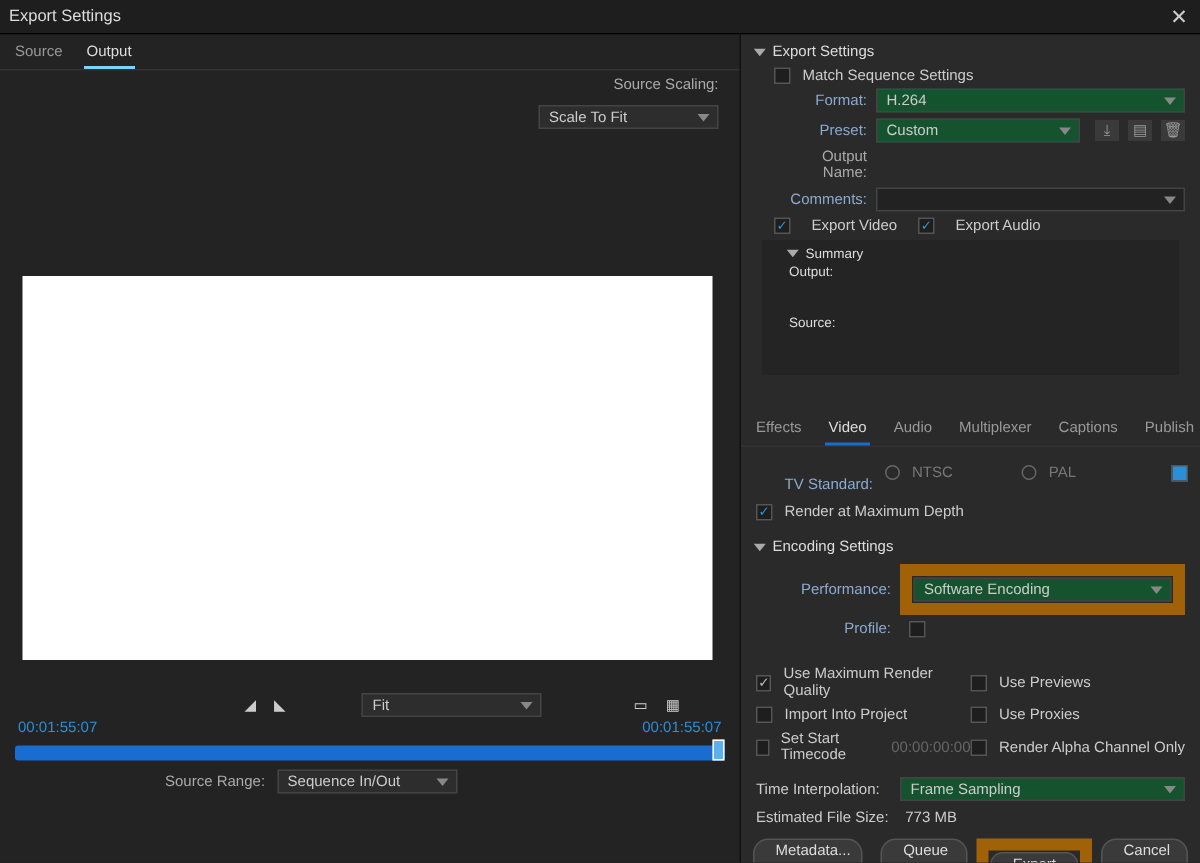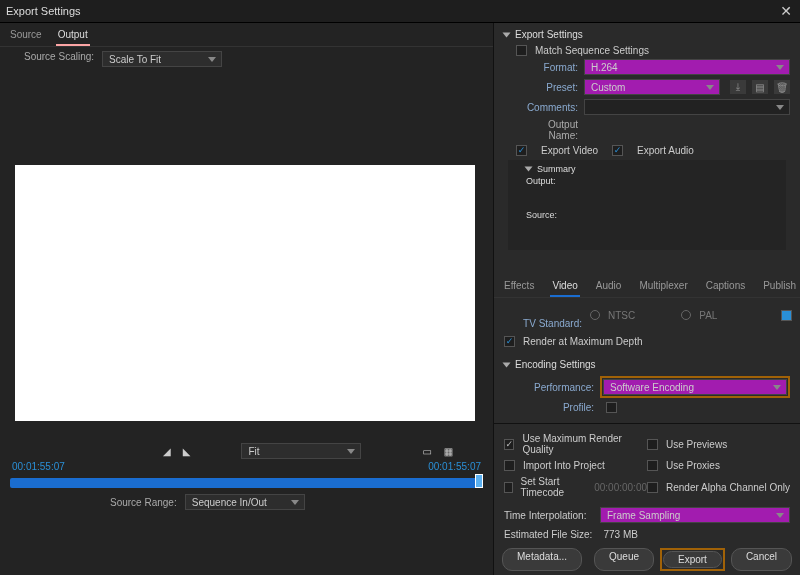--- a/index.html
+++ b/index.html
@@ -5,22 +5,22 @@
 * { box-sizing: border-box; margin: 0; padding: 0; font-family: "Segoe UI", Arial, sans-serif; }
 body { background: #232323; color: #ccc; font-size: 10px; width: 800px; height: 575px; overflow: hidden; }
 .titlebar { display: flex; justify-content: space-between; align-items: center; padding: 3px 6px; background: #1e1e1e; border-bottom: 1px solid #000; }
 .titlebar .title { font-size: 11px; color: #ddd; }
 .titlebar .close { width: 16px; height: 16px; display: flex; align-items: center; justify-content: center; cursor: pointer; font-size: 14px; }
 .main { display: flex; height: calc(100% - 21px); }
 .left { width: 494px; background: #232323; display: flex; flex-direction: column; border-right: 1px solid #111; }
 .right { flex: 1; background: #2a2a2a; display: flex; flex-direction: column; overflow: hidden; }
 .tabs { display: flex; gap: 12px; padding: 4px 8px 0 8px; border-bottom: 1px solid #333; }
 .tab { padding: 2px 2px 4px 2px; color: #999; cursor: pointer; }
-.tab.active { color: #ddd; border-bottom: 2px solid #fca5a5; }
-.subrow { display: flex; align-items: flex-start; gap: 8px; padding: 4px 24px; }
+.tab.active { color: #ddd; border-bottom: 2px solid #7dd3fc; }
+.subrow { display: flex; align-items: flex-end; gap: 8px; padding: 4px 14px; flex-direction: column; }
 .subrow .lbl { color: #aaa; }
 .select { background: #2d2d2d; border: 1px solid #444; color: #ccc; padding: 1px 18px 1px 6px; position: relative; min-width: 120px; height: 16px; display: flex; align-items: center; cursor: pointer; }
 .select::after { content: ""; position: absolute; right: 5px; top: 5px; border-left: 4px solid transparent; border-right: 4px solid transparent; border-top: 5px solid #888; }
 .preview { margin: 94px 14px 14px 15px; width: 460px; height: 256px; background: #fff; }
 .transport { padding: 4px 10px; }
 .tc-row { display: flex; justify-content: space-between; color: #2a8fd6; font-size: 10px; padding: 2px 2px 6px 2px; }
 .timeline { position: relative; height: 10px; background: #1a6dd0; border-radius: 2px; }
 .timeline .marker { position: absolute; top: -4px; width: 8px; height: 14px; background: #5bb0f0; border: 1px solid #fff; }
 .controls { display: flex; align-items: center; gap: 10px; padding: 4px 18px 0 152px; justify-content:flex-start;}
 .glyph { color: #ccc; cursor: pointer; padding:0 1px;}
@@ -42,28 +42,28 @@
 .sumblock { background: #242424; margin: 2px 4px; padding: 4px 8px 10px 18px; font-size: 9px; color:#aaa;}
 .sumblock .slab { color:#ddd; display:inline-block; width:42px;}
 .tabs2 { display:flex; gap:14px; padding:4px 8px 0 8px; border-bottom:1px solid #333; margin-top:16px;}
 .tabs2 .t2 { color:#999; padding:2px 2px 4px 2px; cursor:pointer;}
 .tabs2 .t2.active { color:#ddd; border-bottom:2px solid #1a6dd0; }
 .tvrow { display:flex; align-items:center; gap:8px; padding:3px 8px;}
 .tvrow .tl { width:80px; text-align:right; color:#8aaad0;margin-top:17px; }
 .radio { width:10px; height:10px; border-radius:50%; border:1px solid #666; display:inline-block; }
 .rchk { width:11px; height:11px; border:1px solid #555; background:#1e1e1e; }
 .rchk.on { background:#2a8fd6; }
-.hl-red { border: 2px solid #a16207; padding:1px; }
+.hl-red { border: 8px solid #a16207; padding:1px; }
 .bottom-opts { padding:6px 10px; display:grid; grid-template-columns: 1fr 1fr; row-gap:3px;}
 .btnrow { display:flex; gap:6px; padding:4px 8px 6px 8px; justify-content:flex-start;}
 .btn { background:#3a3a3a; border:1px solid #555; border-radius:10px; padding:2px 14px; color:#ddd; font-size:10px; cursor:pointer; min-width:58px; text-align:center;}
 .hr { height:1px; background:#111; margin:2px 0;}
 .rlab { color:#ccc;}
 .estrow { padding:4px 10px; color:#ccc;}
-.selwide { background:#a21caf; border:1px solid #444; color:#ccc; padding:1px 18px 1px 6px; height:16px; position:relative; display:flex; align-items:center; cursor:pointer; flex:1;}
+.selwide { background:#14532d; border:1px solid #444; color:#ccc; padding:1px 18px 1px 6px; height:16px; position:relative; display:flex; align-items:center; cursor:pointer; flex:1;}
 .selwide::after { content:""; position:absolute; right:5px; top:5px; border-left:4px solid transparent; border-right:4px solid transparent; border-top:5px solid #888;}
 .ml { margin-left:4px;}
 </style>
 </head>
 <body>
 
 <div class="titlebar">
   <span class="title">Export Settings</span>
   <span class="close">✕</span>
 </div>
@@ -120,25 +120,25 @@
         <div class="selwide">H.264</div>
       </div>
       <div class="frow" style="padding-left:12px">
         <span class="flab">Preset:</span>
         <div class="selwide">Custom</div>
         <span class="iconbtn ml">⤓</span>
         <span class="iconbtn">▤</span>
         <span class="iconbtn">🗑</span>
       </div>
       <div class="frow" style="padding-left:12px">
+        <span class="flab" style="color:#aaa">Output Name:</span>
+      </div>
+      <div class="frow" style="padding-left:12px">
         <span class="flab">Comments:</span>
         <div class="selwide" style="background:#222"></div>
-      </div>
-      <div class="frow" style="padding-left:12px">
-        <span class="flab" style="color:#aaa">Output Name:</span>
       </div>
       <div class="frow" style="padding-left:12px; gap:14px">
         <span class="chk on"></span>
         <span class="rlab">Export Video</span>
         <span class="chk on"></span>
         <span class="rlab">Export Audio</span>
       </div>
       <div class="sumblock">
         <div class="section-h" style="padding-bottom:2px">
             <span class="tw open"></span>

